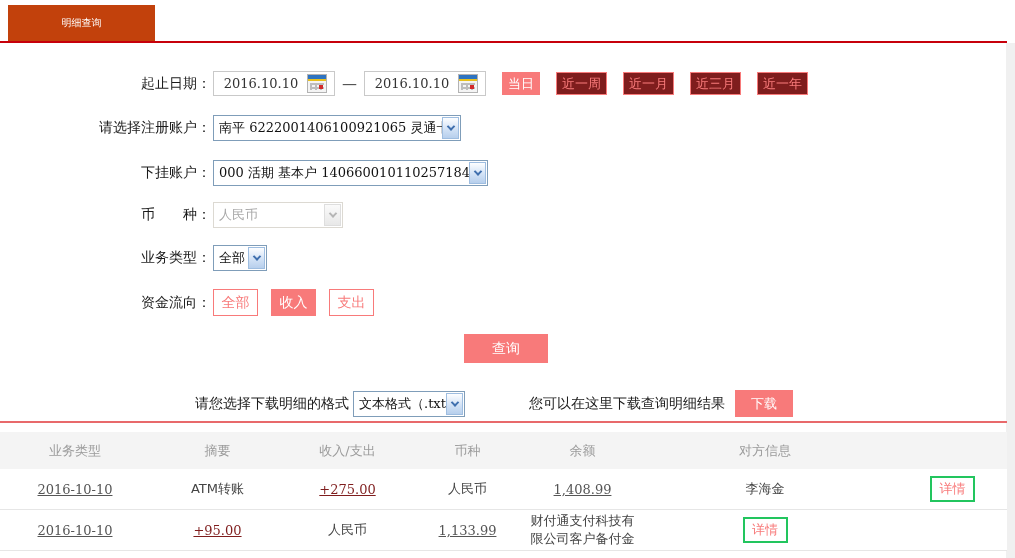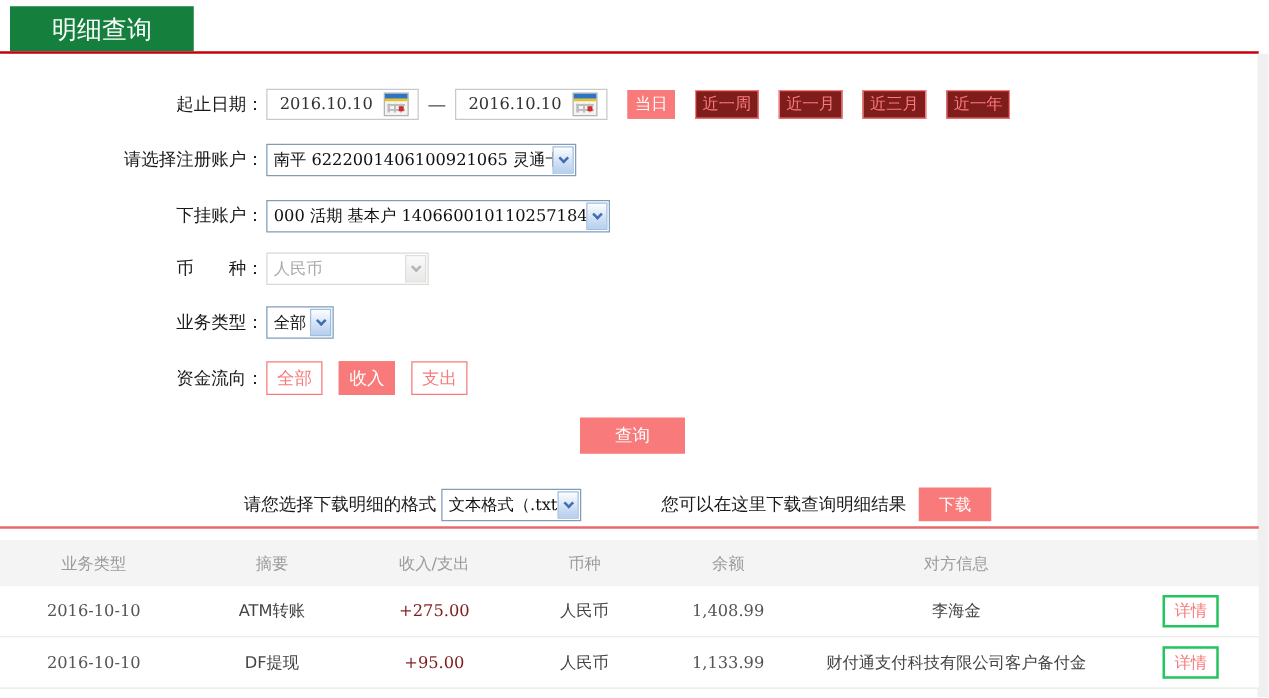--- a/index.html
+++ b/index.html
@@ -2,26 +2,26 @@
 <html><head>
 <meta charset="utf-8">
 <style>
   * { margin:0; padding:0; box-sizing:border-box; }
   html,body { background:#ffffff; }
   body { font-family:"DejaVu Sans","Liberation Sans",sans-serif; }
   #app {
     position:relative; width:1015px; height:558px; background:#ffffff;
     overflow:hidden; margin:0 auto;
   }
-  .num { font-family:"DejaVu Serif","Liberation Serif",serif; }
+  .num { font-family:"DejaVu Serif","Liberation Serif",serif;text-decoration:underline; }
 
   
   .tab {
     position:absolute; left:8px; top:5px; width:147px; height:36px;
-    background:#15803d; color:#ffffff; font-size:20px;
+    background:#c2410c; color:#ffffff; font-size:10px;
     display:flex; align-items:center; justify-content:center;
   }
   .tab-line { position:absolute; left:0; top:41px; width:1007px; height:2px; background:#c7000b; }
   .right-strip { position:absolute; right:0; top:43px; width:9px; height:515px; background:#f0f0f0; }
 
   
   .form-row { position:absolute; left:0; display:flex; align-items:center; }
   .form-label { width:213px; text-align:right; font-size:14px; color:#1a1a1a; flex:none; padding-right:2px; }
 
   
@@ -230,21 +230,20 @@
     <div class="tcell">ATM转账</div>
     <div class="tcell cell-amount num">+275.00</div>
     <div class="tcell">人民币</div>
     <div class="tcell cell-num num">1,408.99</div>
     <div class="tcell">李海金</div>
     <div class="tcell"><button class="detail-btn">详情</button></div>
   </div>
 
   <div class="trow trow-1 grid-row">
     <div class="tcell cell-num num">2016-10-10</div>
-    <div class="tcell">DF提现</div>
     <div class="tcell cell-amount num">+95.00</div>
     <div class="tcell">人民币</div>
     <div class="tcell cell-num num">1,133.99</div>
     <div class="tcell">财付通支付科技有限公司客户备付金</div>
     <div class="tcell"><button class="detail-btn">详情</button></div>
   </div>
 
 </div>
 
 </body></html>

